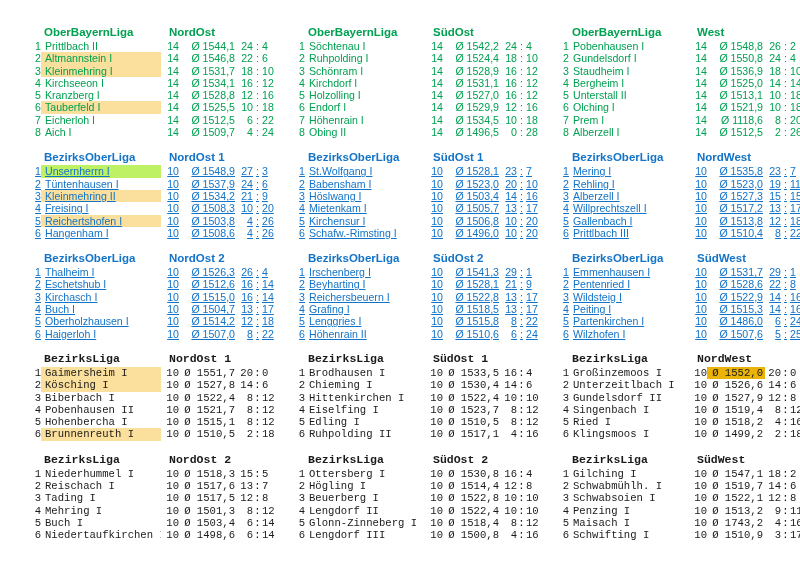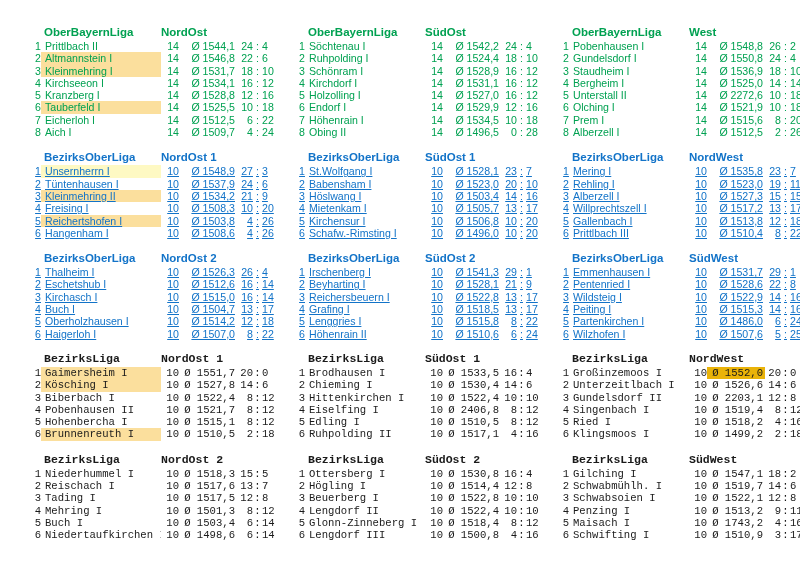--- a/index.html
+++ b/index.html
@@ -6,35 +6,35 @@
   body{
     width:800px;height:565px;overflow:hidden;
     font-family:"Liberation Sans","DejaVu Sans",sans-serif;
     -webkit-font-smoothing:antialiased;
   }
   .wrap{display:flex;gap:22px;padding:25px 0 0 29px;}
   .col{display:flex;flex-direction:column;width:242px;flex:none;}
   .tbl{margin-bottom:12px;}
   .hdr{position:relative;height:14px;line-height:14px;font-weight:bold;font-size:11.5px;margin-bottom:1px;white-space:nowrap;}
   .hdr-league{position:absolute;left:15px;}
-  .hdr-div{position:absolute;left:132px;}
+  .hdr-div{position:absolute;left:140px;}
   .row{display:flex;height:12.3px;line-height:12.4px;font-size:10.6px;white-space:nowrap;}
   .rank{width:12px;text-align:right;flex:none;}
   .team{width:116px;padding-left:4px;flex:none;overflow:hidden;}
   .games{width:18px;text-align:right;flex:none;}
   .avg{width:56px;text-align:right;flex:none;padding-right:2px;}
   .pts{display:flex;flex:none;}
   .p1{width:16px;text-align:right;flex:none;}
   .psep{width:9px;text-align:center;flex:none;}
   .p2{width:16px;text-align:left;flex:none;}
   .c-green{color:#00a151;}
   .c-blue{color:#1273c8;text-decoration:underline;}
   .c-black{color:#1a1a1a;font-family:Liberation Mono, monospace;}
   .hl-orange{background:#fbdf9d;}
-  .hl-yellow{background:#fef9c3;}
+  .hl-yellow{background:#bef264;}
   .hl-green{background:#eab308;}
 </style>
 </head>
 <body>
 
 <div class="wrap">
   <div class="col">
       <div class="tbl c-green">
         <div class="hdr">
           <span class="hdr-league">OberBayernLiga</span>
@@ -692,21 +692,21 @@
           <span class="pts">
             <span class="p1">10</span>
             <span class="psep">:</span>
             <span class="p2">10</span>
           </span>
         </div>
         <div class="row">
           <span class="rank">4</span>
           <span class="team">Eiselfing I</span>
           <span class="games">10</span>
-          <span class="avg">Ø 2406,8</span>
+          <span class="avg">Ø 1523,7</span>
           <span class="pts">
             <span class="p1">8</span>
             <span class="psep">:</span>
             <span class="p2">12</span>
           </span>
         </div>
         <div class="row">
           <span class="rank">5</span>
           <span class="team">Edling I</span>
           <span class="games">10</span>
@@ -849,21 +849,21 @@
           <span class="pts">
             <span class="p1">14</span>
             <span class="psep">:</span>
             <span class="p2">14</span>
           </span>
         </div>
         <div class="row">
           <span class="rank">5</span>
           <span class="team">Unterstall II</span>
           <span class="games">14</span>
-          <span class="avg">Ø 2272,6</span>
+          <span class="avg">Ø 1513,1</span>
           <span class="pts">
             <span class="p1">10</span>
             <span class="psep">:</span>
             <span class="p2">18</span>
           </span>
         </div>
         <div class="row">
           <span class="rank">6</span>
           <span class="team">Olching I</span>
           <span class="games">14</span>
@@ -871,21 +871,21 @@
           <span class="pts">
             <span class="p1">10</span>
             <span class="psep">:</span>
             <span class="p2">18</span>
           </span>
         </div>
         <div class="row">
           <span class="rank">7</span>
           <span class="team">Prem I</span>
           <span class="games">14</span>
-          <span class="avg">Ø 1515,6</span>
+          <span class="avg">Ø 1118,6</span>
           <span class="pts">
             <span class="p1">8</span>
             <span class="psep">:</span>
             <span class="p2">20</span>
           </span>
         </div>
         <div class="row">
           <span class="rank">8</span>
           <span class="team">Alberzell I</span>
           <span class="games">14</span>
@@ -1065,21 +1065,21 @@
           <span class="pts">
             <span class="p1">14</span>
             <span class="psep">:</span>
             <span class="p2">6</span>
           </span>
         </div>
         <div class="row">
           <span class="rank">3</span>
           <span class="team">Gundelsdorf II</span>
           <span class="games">10</span>
-          <span class="avg">Ø 2203,1</span>
+          <span class="avg">Ø 1527,9</span>
           <span class="pts">
             <span class="p1">12</span>
             <span class="psep">:</span>
             <span class="p2">8</span>
           </span>
         </div>
         <div class="row">
           <span class="rank">4</span>
           <span class="team">Singenbach I</span>
           <span class="games">10</span>

